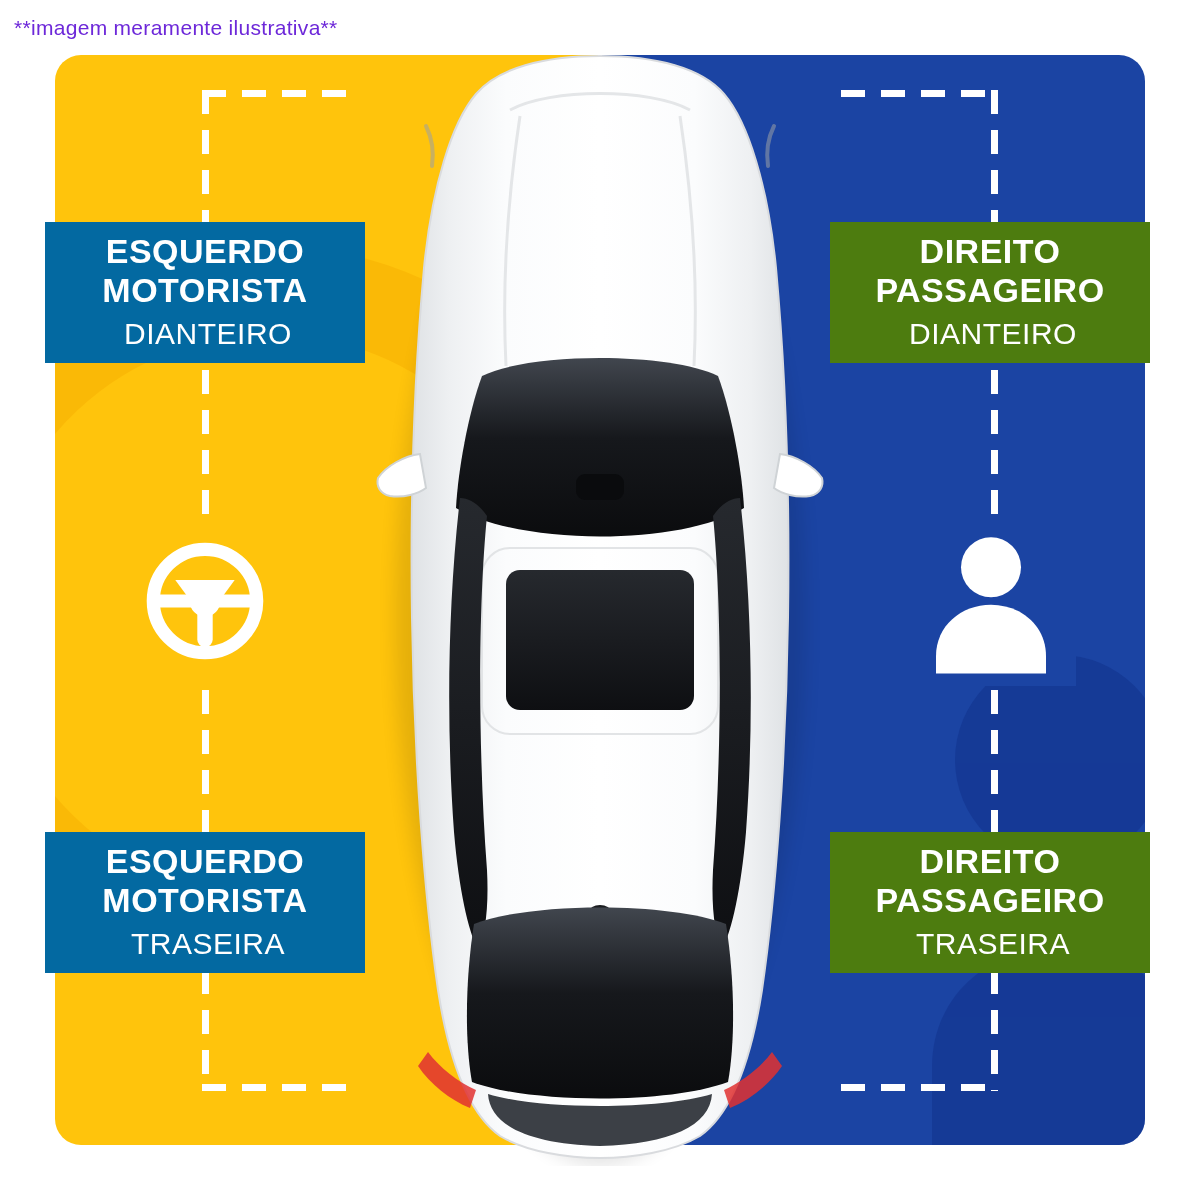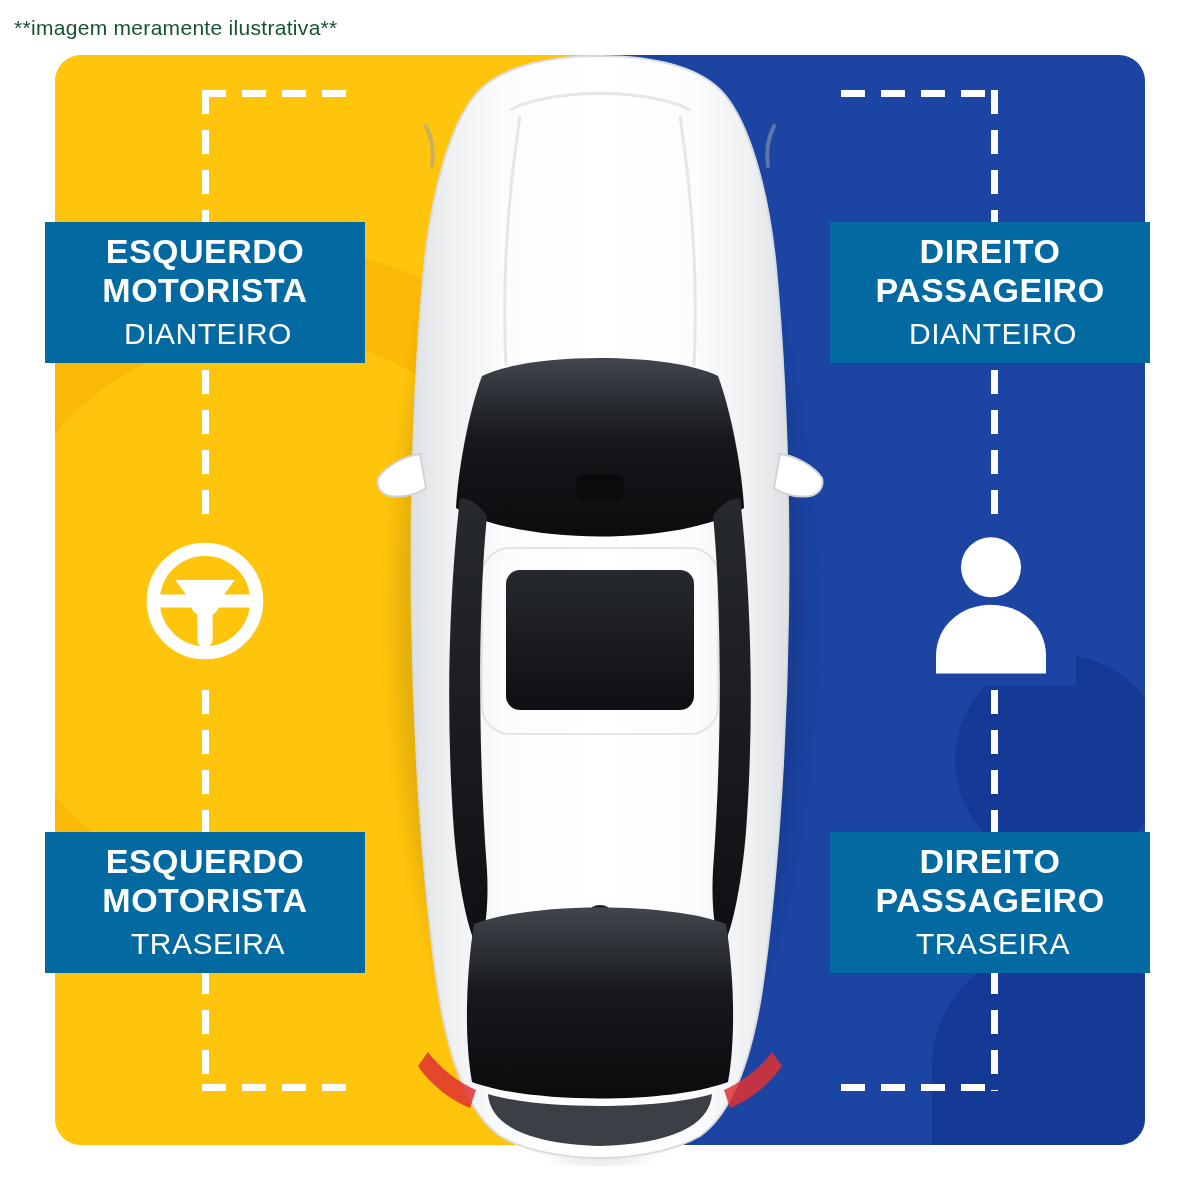--- a/index.html
+++ b/index.html
@@ -1,21 +1,21 @@
 <!DOCTYPE html>
 <html><head>
 <meta charset="utf-8">
 <style>
   html,body { margin:0; padding:0; background:#ffffff; }
   .canvas {
     position:relative; width:1200px; height:1200px; background:#ffffff;
     overflow:hidden; font-family:"Liberation Sans", sans-serif;
   }
   .disclaimer {
-    position:absolute; left:14px; top:16px; font-size:21px; color:#14532d;
+    position:absolute; left:14px; top:16px; font-size:21px; color:#6d28d9;
     letter-spacing:.3px; z-index:6;text-align:center;
   }
   .panel-wrap {
     position:absolute; left:55px; top:55px; width:1090px; height:1090px;
     border-radius:26px; overflow:hidden; display:flex; z-index:1;
   }
   .half { width:545px; height:100%; position:relative; overflow:hidden; }
   .half.yellow { background:#FFC40C; }
   .half.blue   { background:#1B44A3; }
   .wm { position:absolute; left:0; top:0; }
@@ -33,21 +33,21 @@
   #dash-right-t { left:841px; top:90px;  width:157px; }
   #dash-right-b { left:841px; top:1084px; width:157px; }
 
   .label {
     position:absolute; z-index:3; width:320px; text-align:center; color:#fff;
     padding:10px 0;
   }
   .label .b { font-size:34px; font-weight:800; line-height:1.16; letter-spacing:.5px; }
   .label .s { font-size:30px; font-weight:400; line-height:1.3; margin-top:3px; letter-spacing:.5px;padding-left:6px; }
   .on-yellow { background:#0369a1; }
-  .on-blue   { background:#0369a1;text-align:center; }
+  .on-blue   { background:#4d7c0f;text-align:center; }
   #lbl-front-left  { left:45px;  top:222px; }
   #lbl-rear-left   { left:45px;  top:832px; }
   #lbl-front-right { left:830px; top:222px; }
   #lbl-rear-right  { left:830px; top:832px; }
 
   .icon-wrap {
     position:absolute; z-index:3; display:flex; align-items:center; justify-content:center;
   }
   #icon-left  { left:126px; top:522px; width:158px; height:158px; background:#FFC40C; }
   #icon-right { left:906px; top:516px; width:170px; height:170px; background:#1B44A3; }

